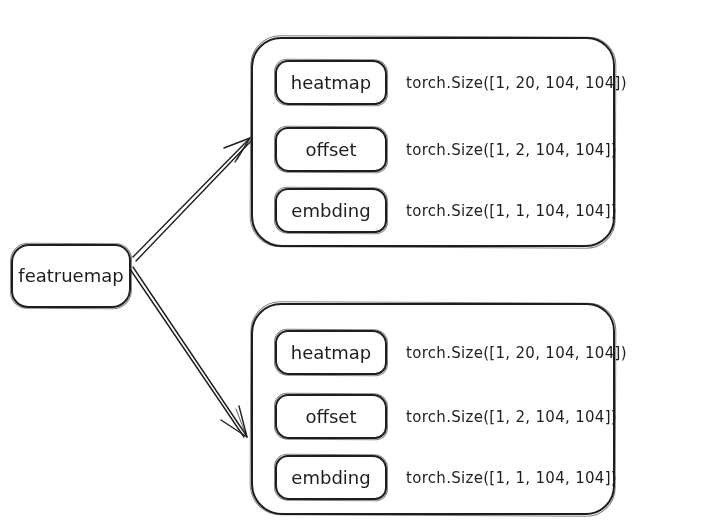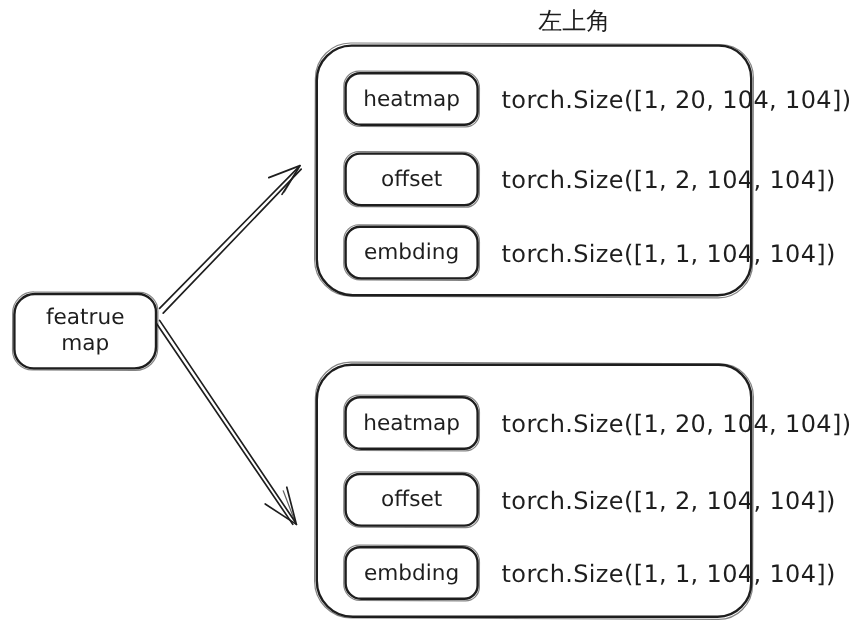--- a/index.html
+++ b/index.html
@@ -34,39 +34,38 @@
     pointer-events: none;
   }
   .feature-node {
     position: absolute;
     left: 11px;
     top: 244px;
     width: 120px;
     height: 64px;
     border-radius: 18px 16px 19px 17px;
     display: flex;
-    flex-direction: column;
     align-items: center;
     justify-content: center;
     font-size: 18px;
     line-height: 1.25;
   }
   .group-title {
     position: absolute;
     left: 251px;
     width: 455px;
     text-align: center;
     font-size: 20px;
     line-height: 26px;
   }
   .title-top { top: 4px; }
   .title-bottom { top: 268px; }
   .group {
     position: absolute;
-    left: 263px;
+    left: 251px;
     width: 364px;
     border-radius: 30px 28px 29px 31px;
   }
   .group-top { top: 37px; height: 210px; }
   .group-bottom { top: 303px; height: 212px; }
   .row {
     position: absolute;
     left: 22px;
     display: flex;
     align-items: center;
@@ -83,21 +82,21 @@
     height: 45px;
     border-radius: 13px 14px 12px 14px;
     display: flex;
     align-items: center;
     justify-content: center;
     font-size: 18px;
     flex: none;
   }
   .size-text {
     margin-left: 19px;
-    font-size: 20px;
+    font-size: 15px;
     letter-spacing: 0.3px;
     white-space: nowrap;
   }
 </style>
 </head>
 <body>
 
 <div class="canvas">
 
   <svg class="arrows" viewBox="0 0 712 525" fill="none" stroke="#1e1e1e" stroke-linecap="round" stroke-linejoin="round">
@@ -115,21 +114,20 @@
       <path d="M247 437 L239 406"></path>
       <path d="M246 435 L236 409" stroke-width="1" opacity="0.7"></path>
     </g>
   </svg>
 
   <div class="feature-node sketch">
     <div>featrue</div>
     <div>map</div>
   </div>
 
-  <div class="group-title title-top">左上角</div>
 
   <div class="group group-top sketch">
     <div class="row row-1">
       <div class="chip sketch">heatmap</div>
       <div class="size-text">torch.Size([1, 20, 104, 104])</div>
     </div>
     <div class="row row-2">
       <div class="chip sketch">offset</div>
       <div class="size-text">torch.Size([1, 2, 104, 104])</div>
     </div>

